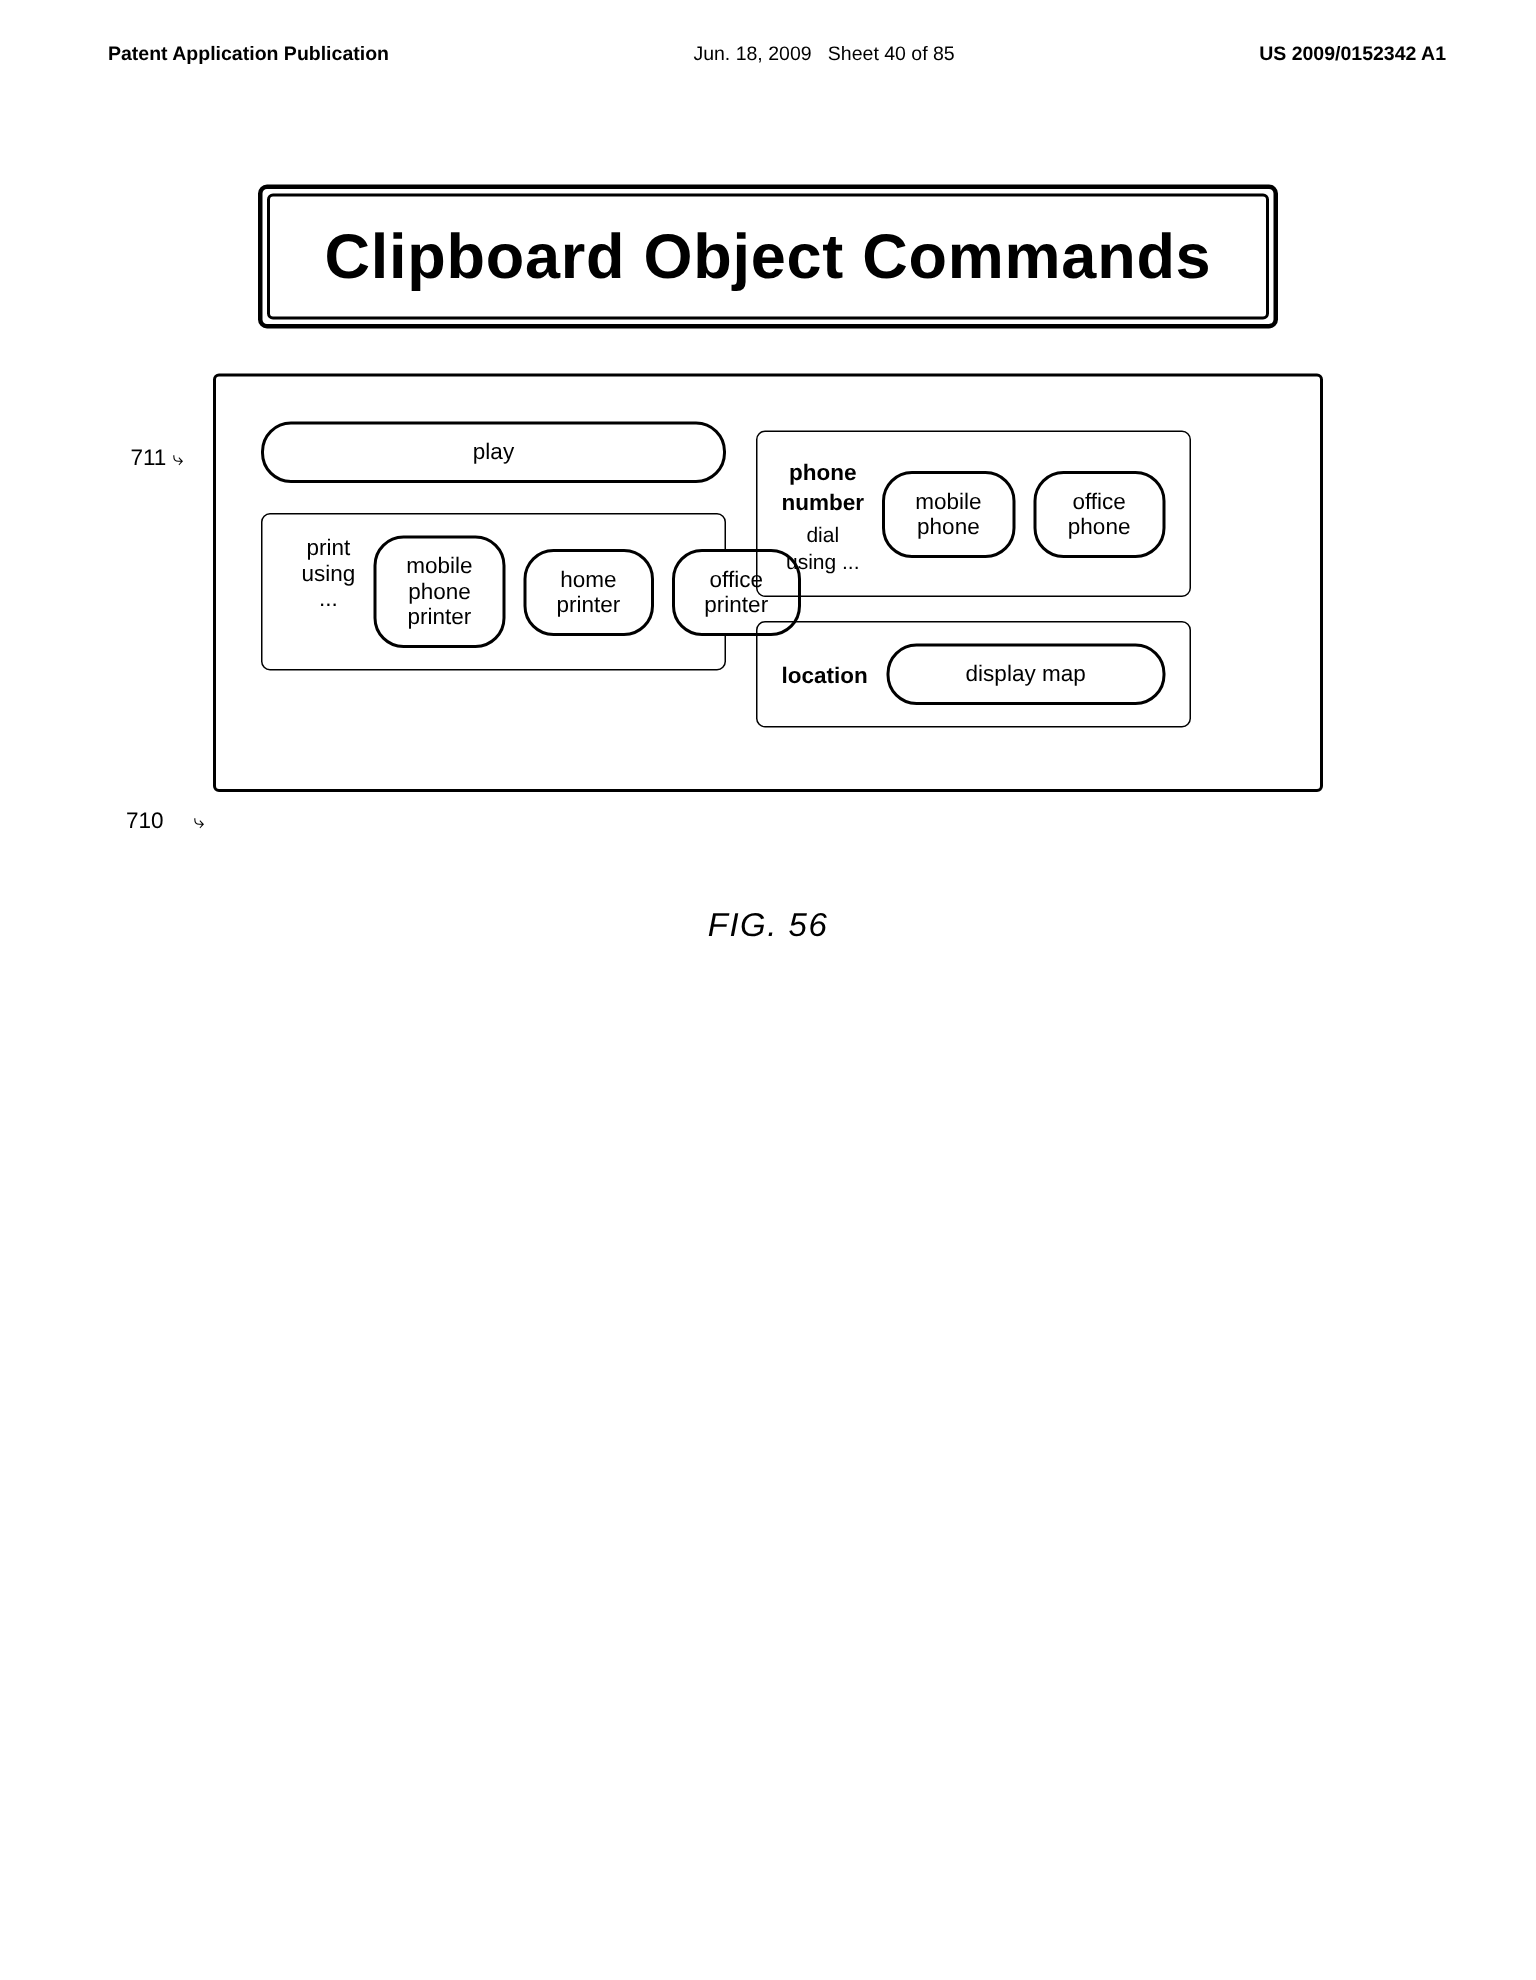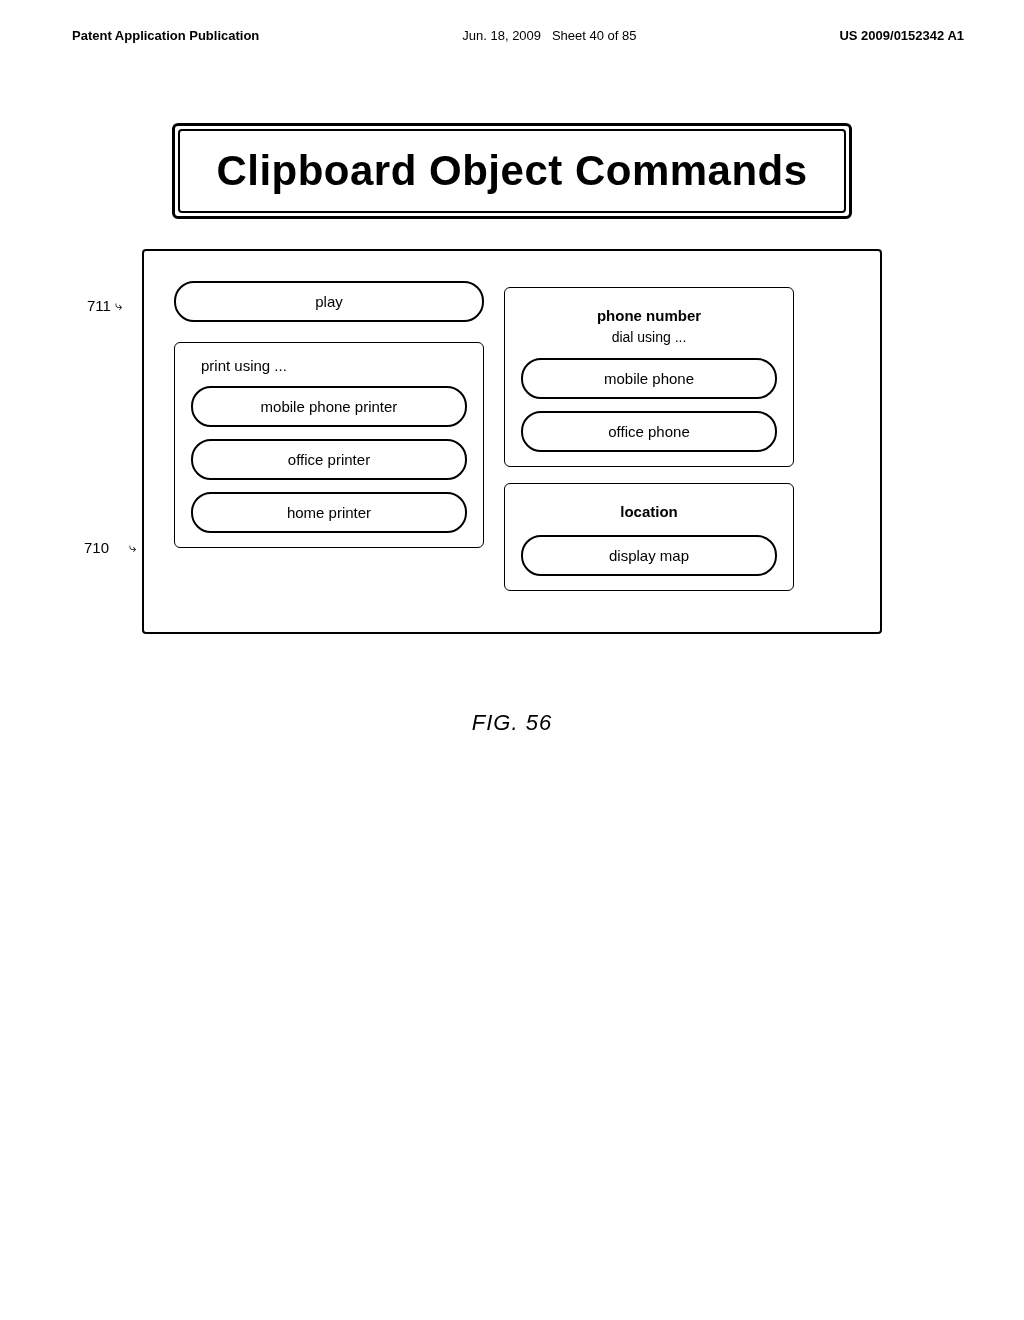--- a/index.html
+++ b/index.html
@@ -136,21 +136,20 @@
       padding-left: 10px;
     }
 
     
     .subsection {
       border: 1.5px solid #000;
       border-radius: 6px;
       padding: 14px 16px;
       width: 100%;
       display: flex;
-      flex-direction: column;
       align-items: center;
       gap: 12px;
       margin-top: 6px;
     }
 
     
     .fig-caption {
       margin-top: 76px;
       font-size: 22px;
       font-style: italic;
@@ -191,22 +190,22 @@
 
     <div class="diagram-box">
 
       <div class="left-col">
 
         <button class="cmd-btn">play</button>
 
         <div class="subsection">
           <div class="plain-label">print using ...</div>
           <button class="cmd-btn">mobile phone printer</button>
+          <button class="cmd-btn">home printer</button>
           <button class="cmd-btn">office printer</button>
-          <button class="cmd-btn">home printer</button>
         </div>
 
 
       </div>
 
       <div class="right-col">
 
         <div class="subsection">
           <div>
             <div class="section-label">phone number</div>

